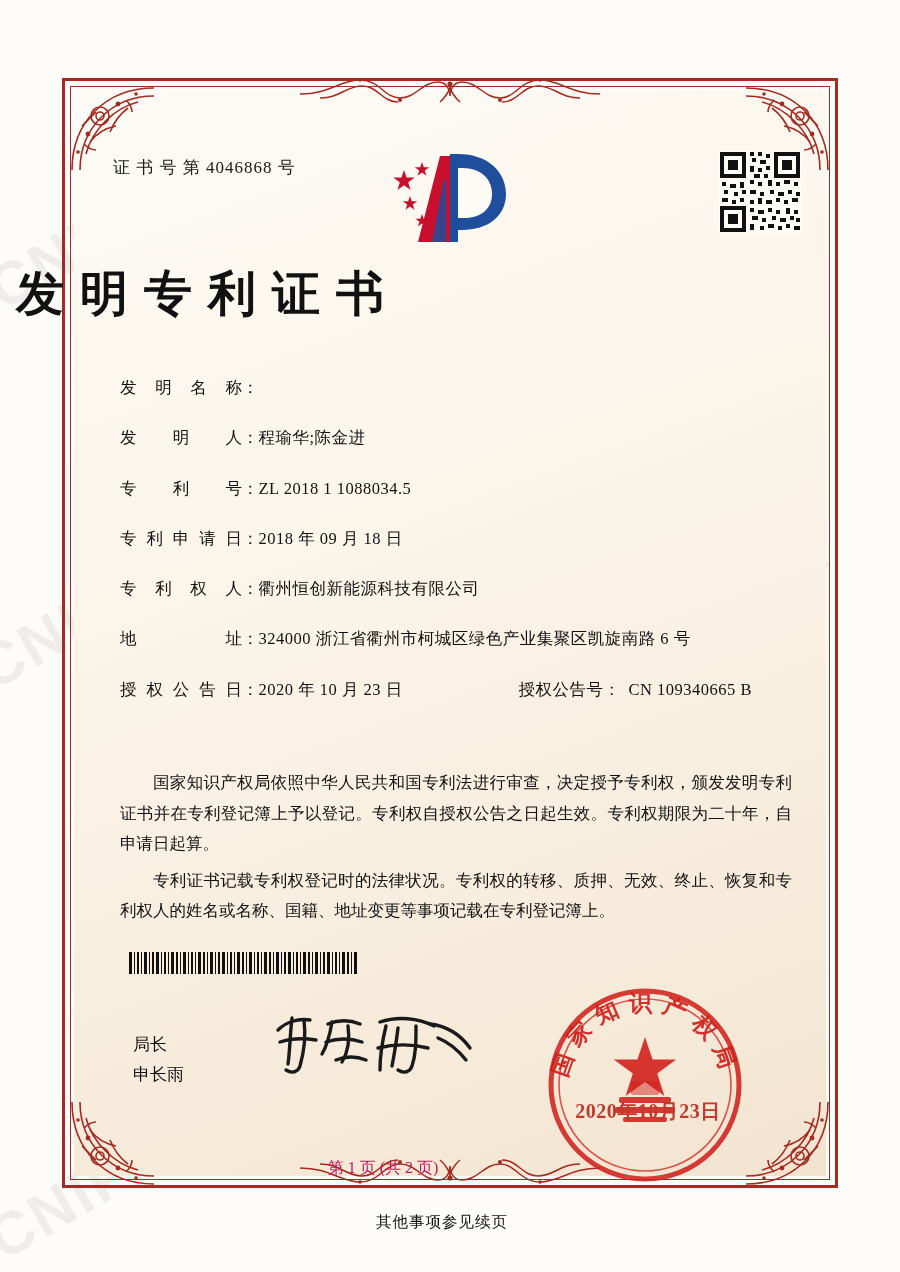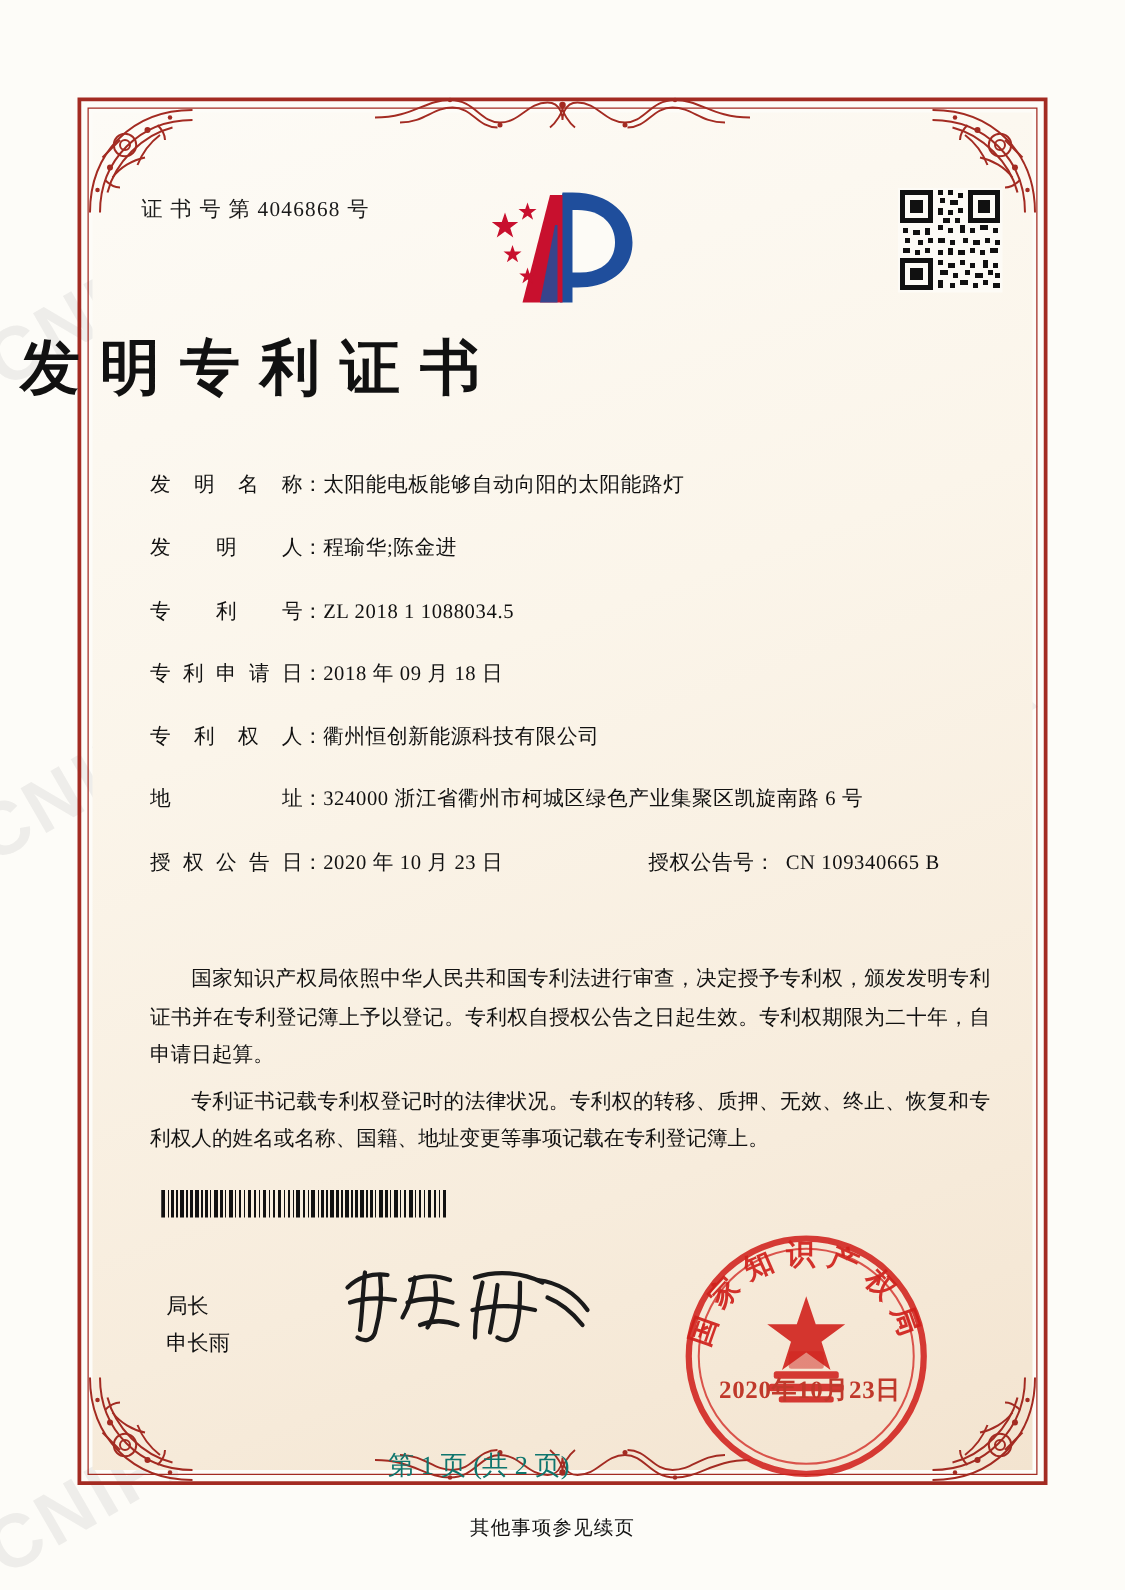--- a/index.html
+++ b/index.html
@@ -226,22 +226,22 @@
     letter-spacing: 0.5px;
     font-weight: bold;
   }
 
   
   .page-num {
     position: absolute;
     left: 0; top: 1158px;
     width: 766px;
     text-align: center;
-    font-size: 21px;
-    color: #0f766e;
+    font-size: 16px;
+    color: #be185d;
   }
   .footnote {
     position: absolute;
     left: 0; top: 1212px;
     width: 884px;
     text-align: center;
     font-size: 15.5px;
     color: #111;
     letter-spacing: 1px;
   }
@@ -468,21 +468,20 @@
   <div class="fields">
 
     <div class="field-row">
       <div class="field-label">
         <span>发</span>
           <span>明</span>
           <span>名</span>
           <span>称</span>
       </div>
       <div class="field-colon">：</div>
-      <div class="field-value">太阳能电板能够自动向阳的太阳能路灯</div>
     </div>
 
     <div class="field-row">
       <div class="field-label">
         <span>发</span>
           <span>明</span>
           <span>人</span>
       </div>
       <div class="field-colon">：</div>
       <div class="field-value">程瑜华;陈金进</div>

